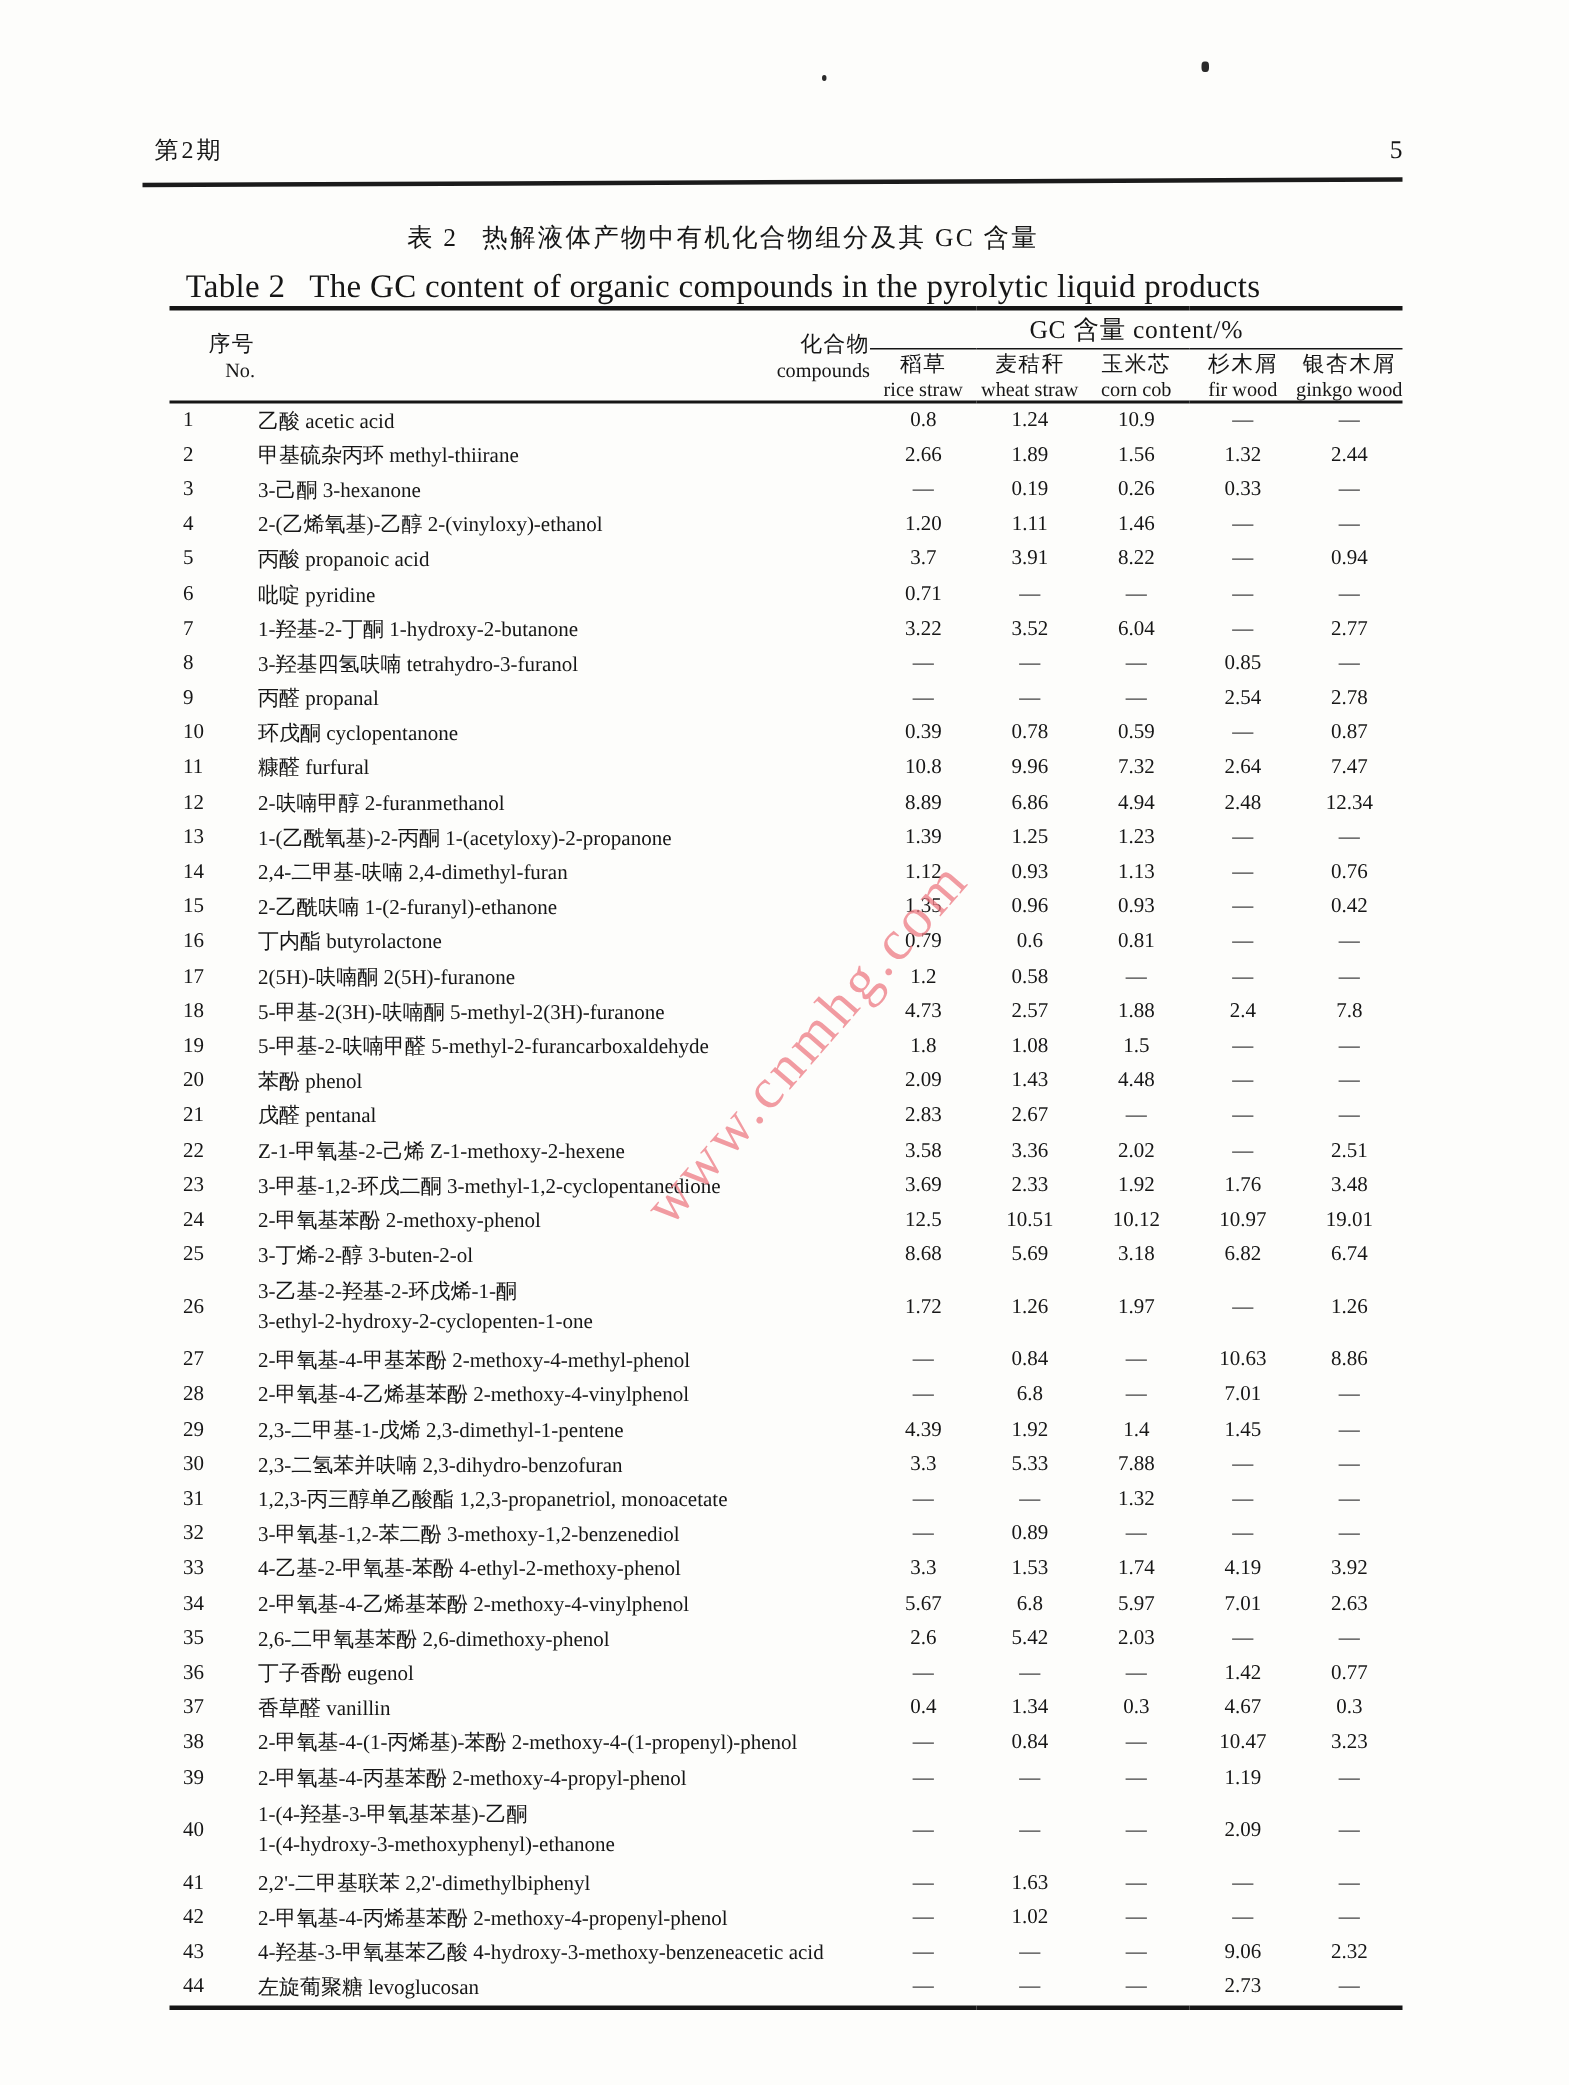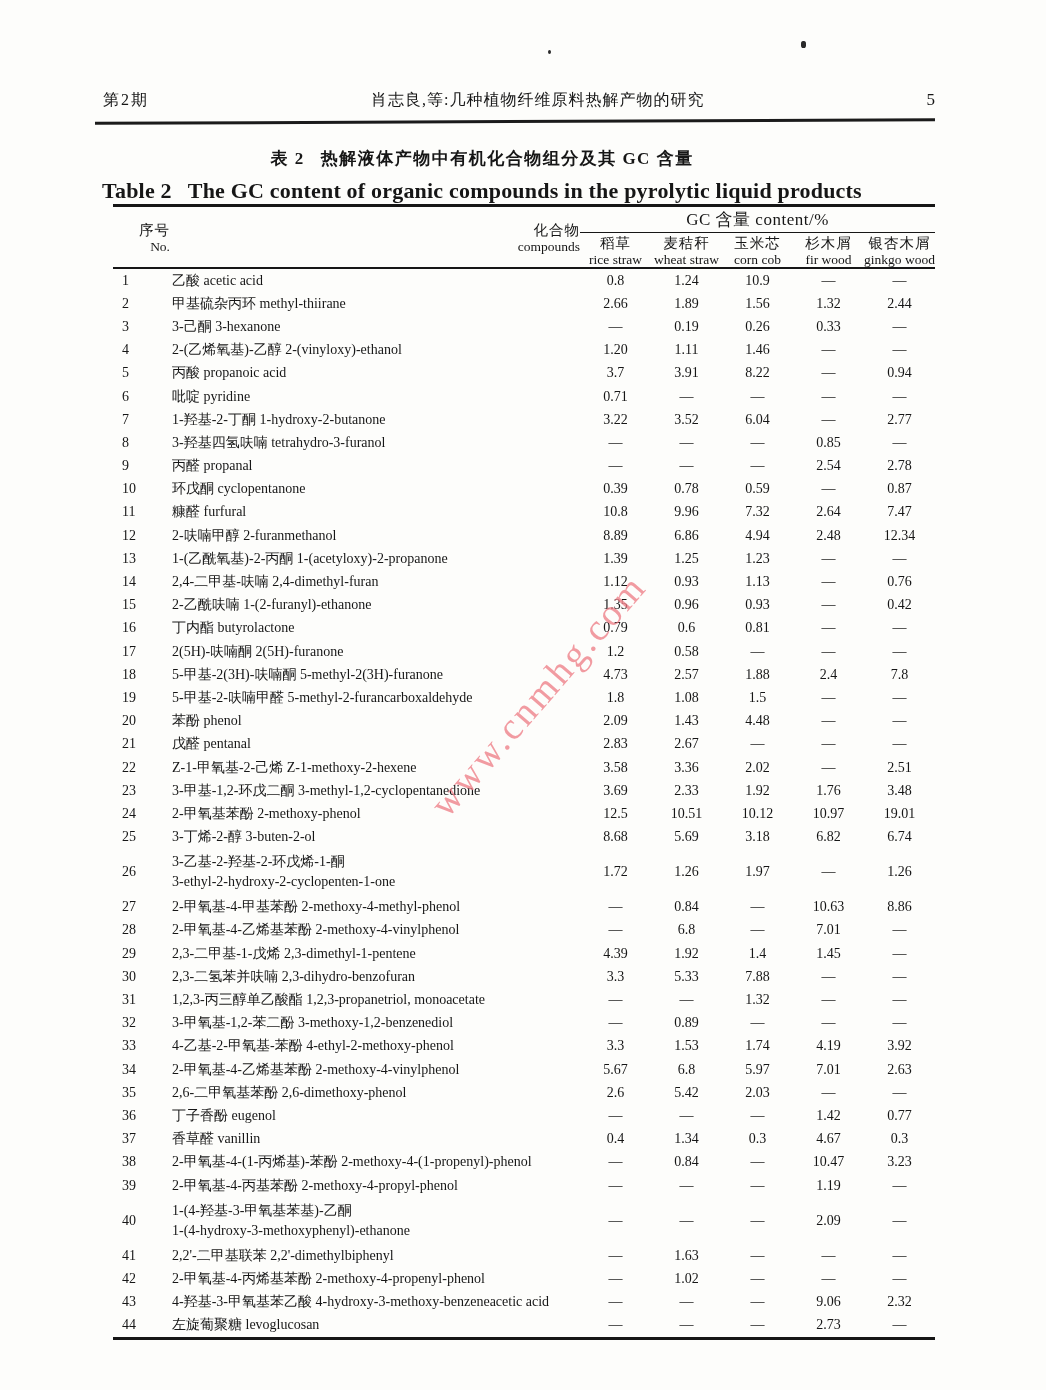--- a/index.html
+++ b/index.html
@@ -19,21 +19,21 @@
   .running-header .rtitle { letter-spacing:1px; }
   .running-header .pageno { font-size:17px; }
   .header-rule {
     position:absolute; top:120px; left:95px; width:840px; height:3px;
     background:#1b1b1b; transform:rotate(-0.25deg);
   }
   
   .titles {
     position:absolute; top:147px; left:113px; width:822px;
     text-align:center; transform:translateX(-42px);
-    font-weight:bold;
+    font-weight:normal;
   }
   .title-zh { font-size:17px; letter-spacing:1.5px; }
   .title-zh .gap, .title-en .gap { display:inline-block; width:16px; }
   .title-en { font-size:22px; margin-top:8px; letter-spacing:0.2px; }
   
   table.gc {
     position:absolute; top:204px; left:113px; width:822px;
     border-collapse:collapse; table-layout:fixed;
     border-top:3px solid #161616; border-bottom:3px solid #161616;
     font-size:14px;
@@ -67,21 +67,20 @@
   .speck-1 { left:548px; top:50px; width:3px; height:4px; }
   .speck-2 { left:801px; top:41px; width:5px; height:7px; border-radius:40%; }
 </style>
 </head>
 <body>
 
 <div class="page">
 
   <div class="running-header">
     <span class="issue">第2期</span>
-    <span class="rtitle">肖志良,等:几种植物纤维原料热解产物的研究</span>
     <span class="pageno">5</span>
   </div>
   <div class="header-rule"></div>
 
   <div class="titles">
     <div class="title-zh">
       <span>表 2</span><span class="gap"></span><span>热解液体产物中有机化合物组分及其 GC 含量</span>
     </div>
     <div class="title-en">
       <span>Table 2</span><span class="gap"></span><span>The GC content of organic compounds in the pyrolytic liquid products</span>

